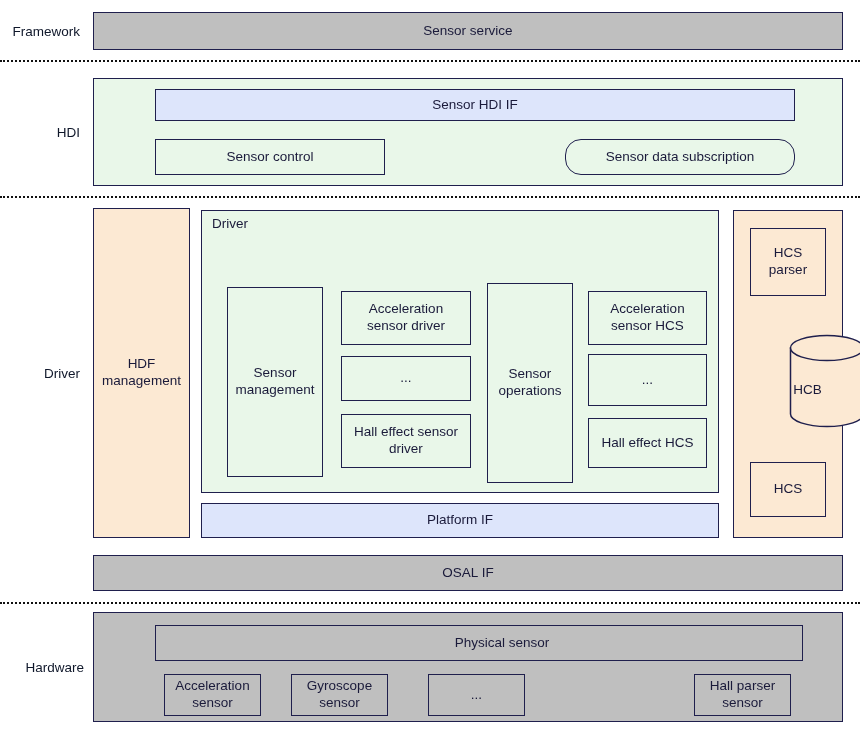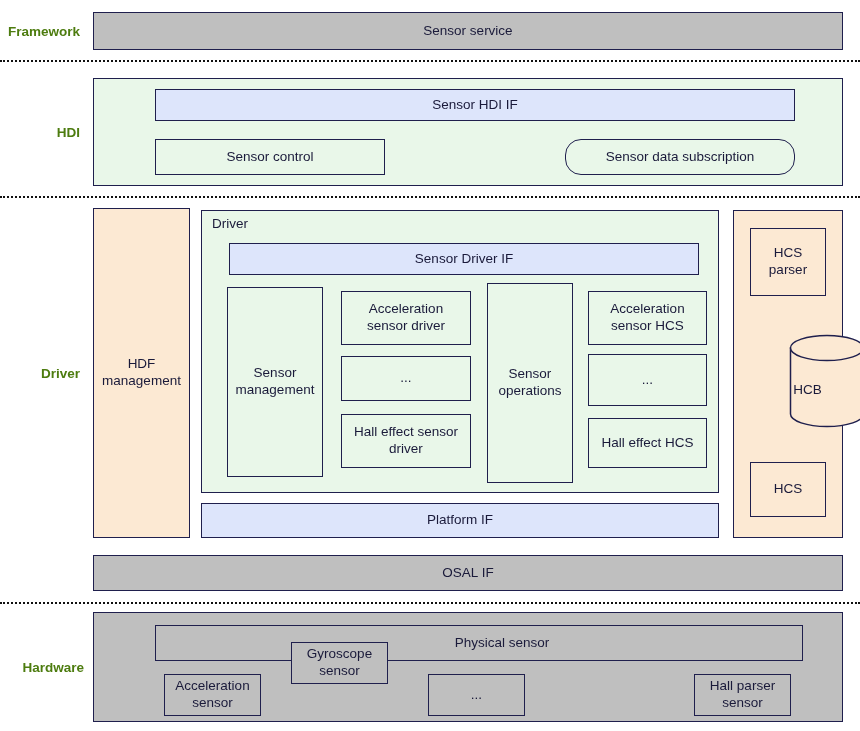--- a/index.html
+++ b/index.html
@@ -37,24 +37,23 @@
   .fill-green { background: #e9f7e9; }
   .fill-orange{ background: #fce9d3; }
   .fill-none  { background: transparent; }
 
   
   .side-label {
     display: flex;
     align-items: center;
     justify-content: flex-end;
     font-size: 13.5px;
-    color: #4d7c0f;
+    color: #0f172a;
     padding-right: 8px;
     text-align: right;
-    font-weight: bold;
   }
 
   
   .divider {
     border-top: 2.5px dotted #111111;
     height: 0;
   }
 
   
   .group-title {
@@ -103,21 +102,20 @@
 
   <div class="abs side-label" style="left:0px; top:208px; width:88px; height:330px;">Driver</div>
 
   <div class="abs box fill-orange" style="left:93px; top:208px; width:97px; height:330px;">HDF
 management</div>
 
   <div class="abs box fill-green" style="left:201px; top:210px; width:518px; height:283px; display:block;">
     <span class="group-title">Driver</span>
   </div>
 
-  <div class="abs box fill-blue" style="left:229px; top:243px; width:470px; height:32px;">Sensor Driver IF</div>
 
   <div class="abs box fill-none" style="left:227px; top:287px; width:96px; height:190px;">Sensor
 management</div>
 
   <div class="abs box fill-none" style="left:341px; top:291px; width:130px; height:54px;">Acceleration
 sensor driver</div>
   <div class="abs box fill-none" style="left:341px; top:356px; width:130px; height:45px;">...</div>
   <div class="abs box fill-none" style="left:341px; top:414px; width:130px; height:54px;">Hall effect sensor
 driver</div>
 
@@ -151,19 +149,19 @@
   <div class="abs divider" style="left:0px; top:602px; width:860px;"></div>
 
   <div class="abs side-label" style="left:4px; top:612px; width:88px; height:110px;">Hardware</div>
 
   <div class="abs box fill-gray" style="left:93px; top:612px; width:750px; height:110px; display:block;"></div>
 
   <div class="abs box fill-gray" style="left:155px; top:625px; width:648px; height:36px;padding-left:46px;">Physical sensor</div>
 
   <div class="abs box fill-gray" style="left:164px; top:674px; width:97px; height:42px;">Acceleration
 sensor</div>
-  <div class="abs box fill-gray" style="left:291px; top:642px; width:97px; height:42px;">Gyroscope
+  <div class="abs box fill-gray" style="left:291px; top:674px; width:97px; height:42px;">Gyroscope
 sensor</div>
   <div class="abs box fill-gray" style="left:428px; top:674px; width:97px; height:42px;">...</div>
   <div class="abs box fill-gray" style="left:694px; top:674px; width:97px; height:42px;">Hall parser
 sensor</div>
 
 </div>
 
 </body></html>

